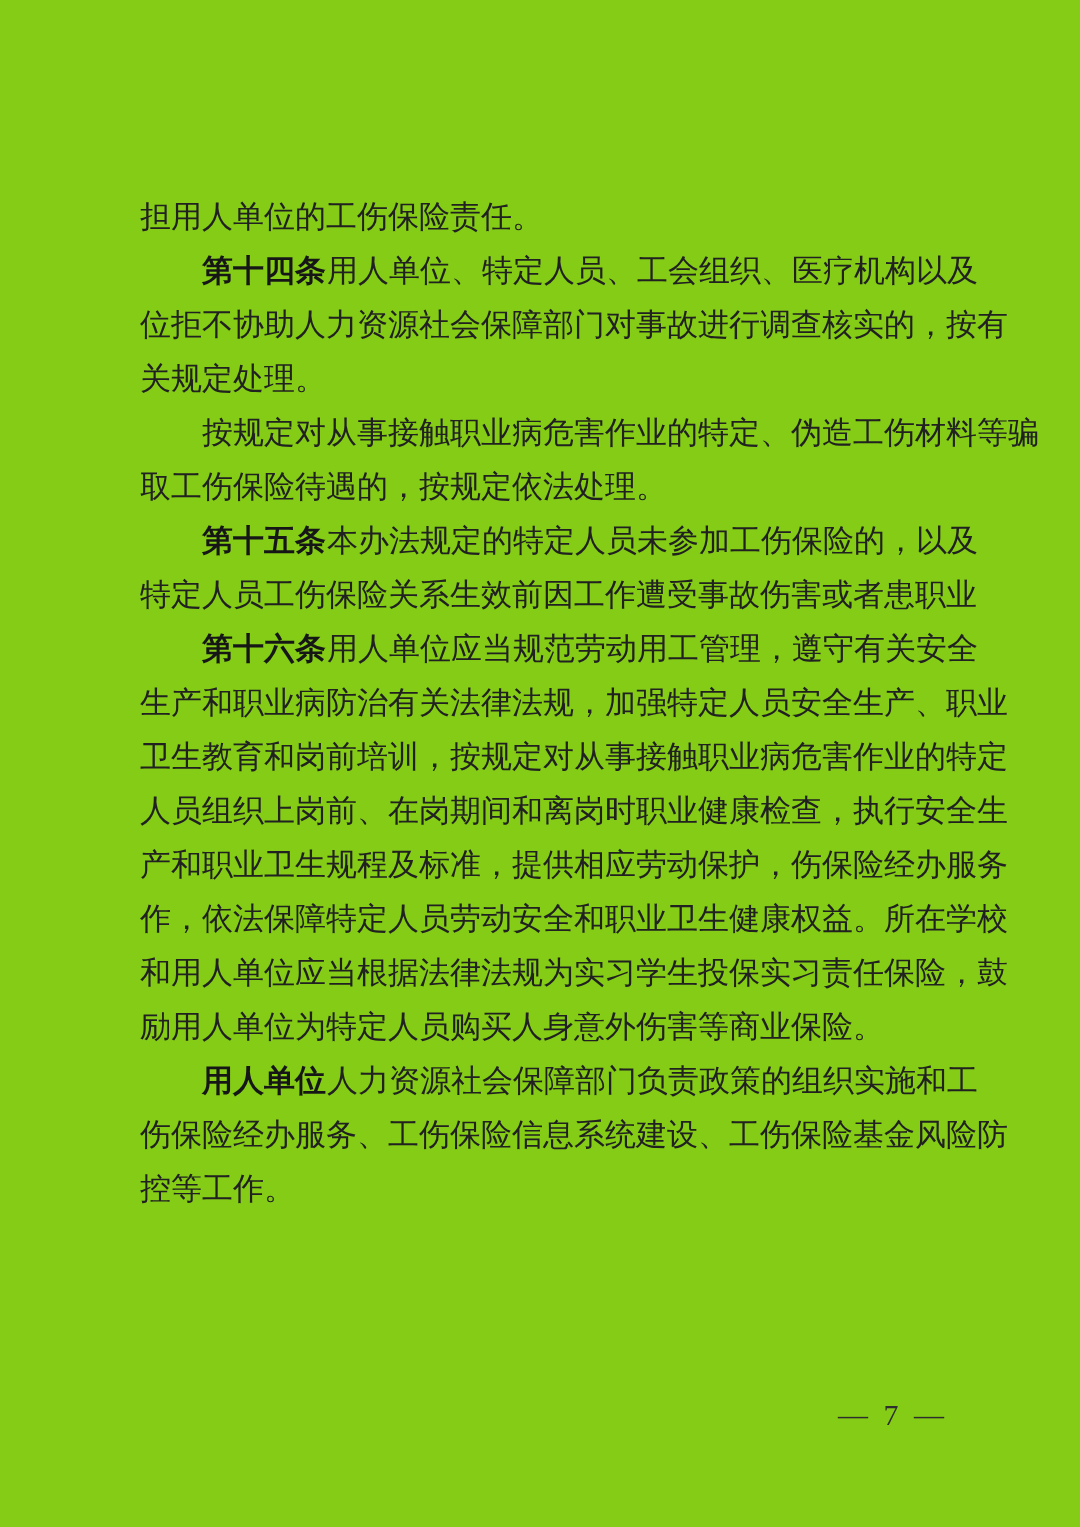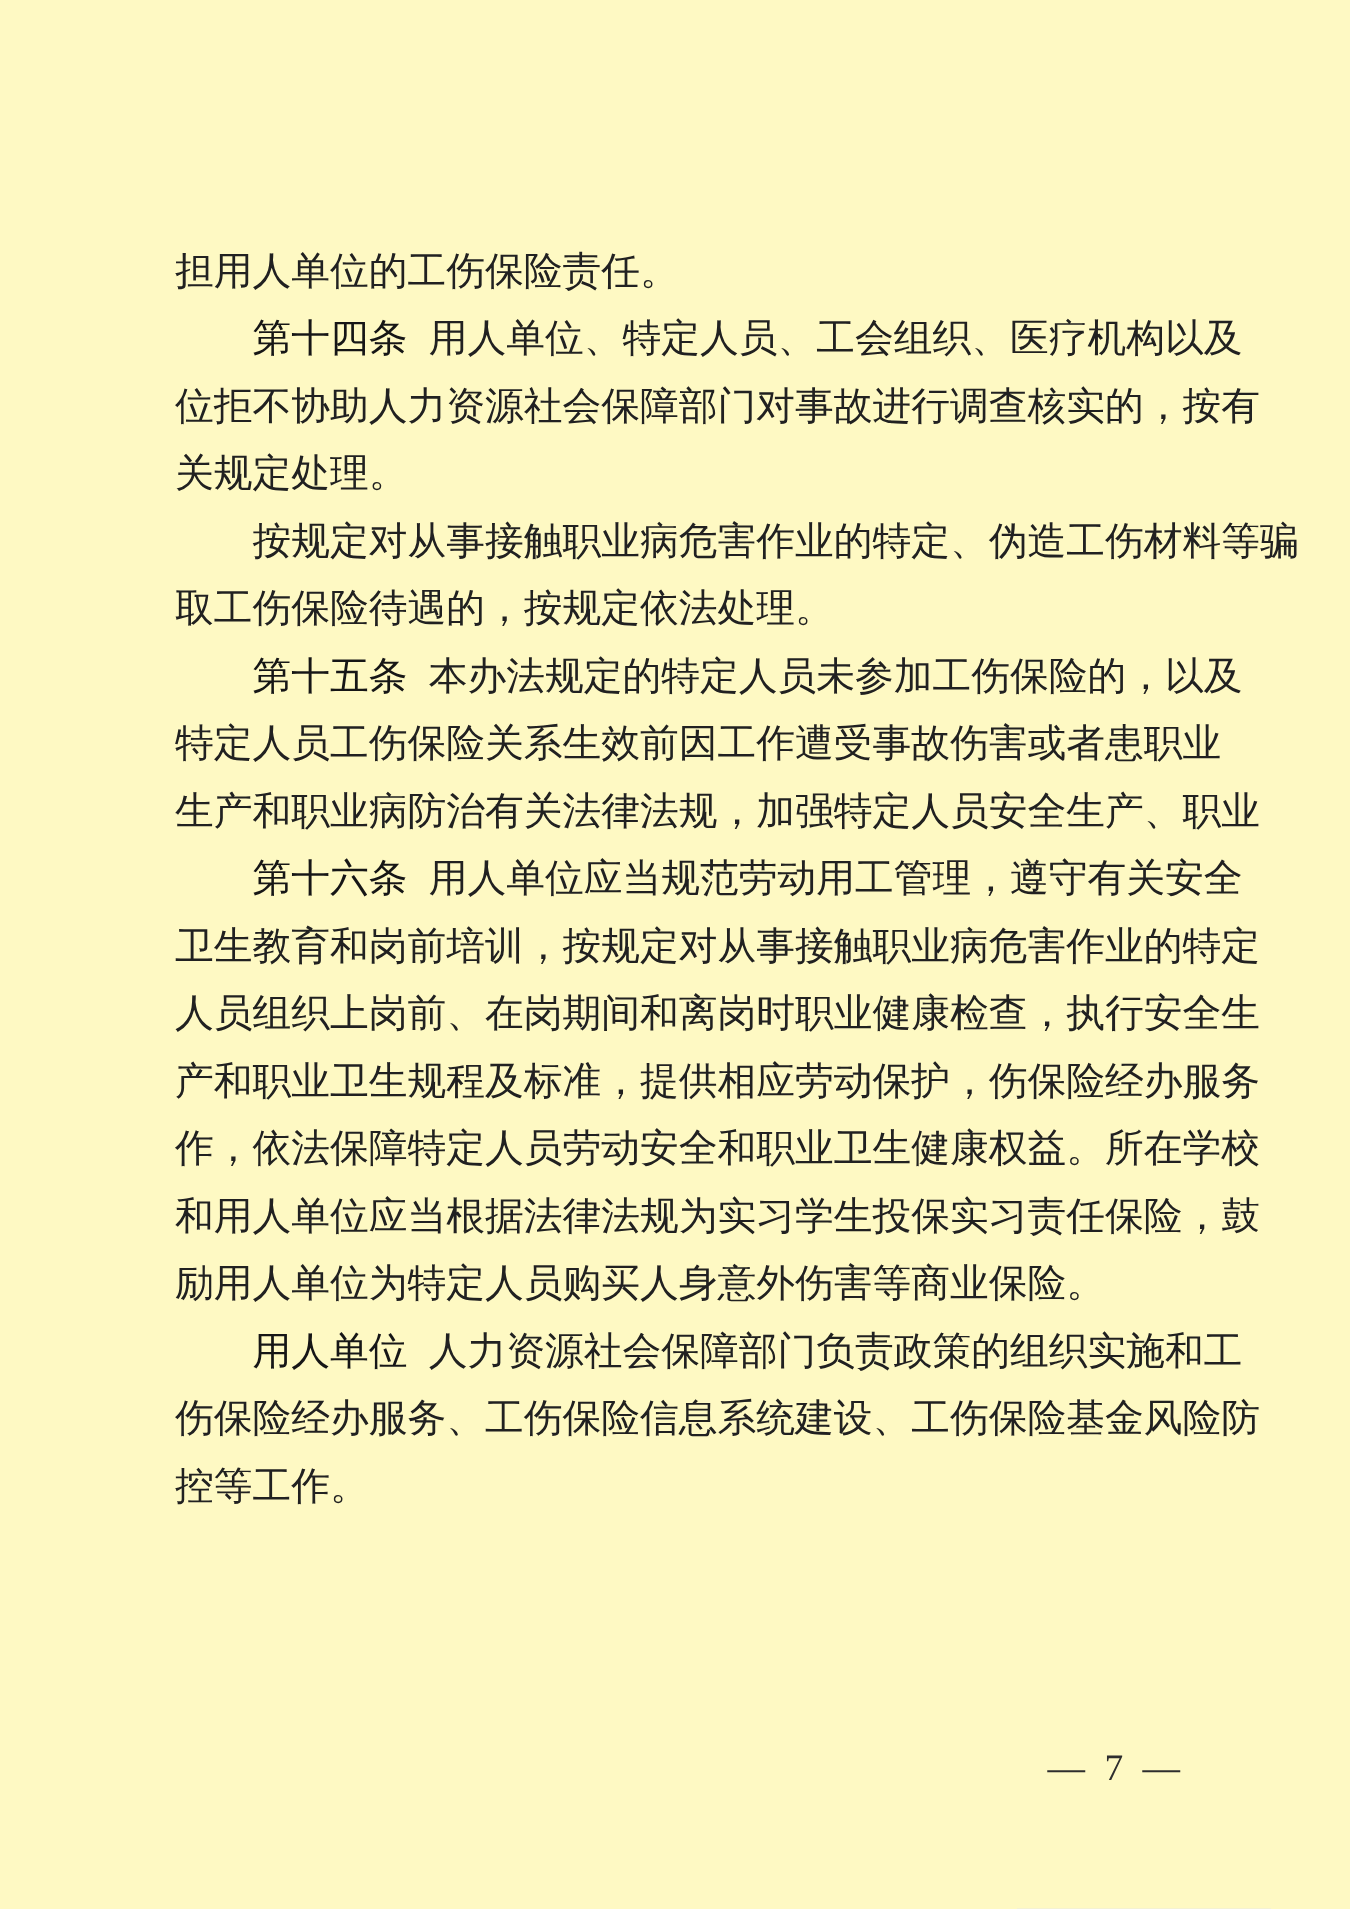--- a/index.html
+++ b/index.html
@@ -5,21 +5,21 @@
   html, body {
     margin: 0;
     padding: 0;
     background: #e8e8e8;
   }
   .page {
     position: relative;
     width: 1080px;
     height: 1527px;
     margin: 0 auto;
-    background: #fef9c3;
+    background: #84cc16;
     overflow: hidden;
     font-family: "Liberation Serif", "DejaVu Serif", serif;
     color: #212121;
   }
   .text-area {
     position: absolute;
     left: 140px;
     top: 190px;
     width: 812px;
   }
@@ -28,22 +28,22 @@
     line-height: 54px;
     font-size: 31px;
     white-space: nowrap;
     letter-spacing: 0px;
   }
   .line.indent {
     padding-left: 62px;
   }
   .art {
     font-family: "Liberation Sans", "DejaVu Sans", sans-serif;
-    font-weight: 400;
-    margin-right: 17px;
+    font-weight: 700;
+    margin-right: 1px;
     color: #161616;
   }
   .page-number {
     position: absolute;
     top: 1398px;
     right: 132px;
     font-size: 30px;
     line-height: 34px;
     letter-spacing: 4px;
     color: #2e2e2e;
@@ -56,22 +56,22 @@
 <div class="page">
   <main class="text-area" id="lines-container">
       <div class="line"><span>担用人单位的工伤保险责任。</span></div>
       <div class="line indent"><b class="art">第十四条</b><span>用人单位、特定人员、工会组织、医疗机构以及</span></div>
       <div class="line"><span>位拒不协助人力资源社会保障部门对事故进行调查核实的，按有</span></div>
       <div class="line"><span>关规定处理。</span></div>
       <div class="line indent"><span>按规定对从事接触职业病危害作业的特定、伪造工伤材料等骗</span></div>
       <div class="line"><span>取工伤保险待遇的，按规定依法处理。</span></div>
       <div class="line indent"><b class="art">第十五条</b><span>本办法规定的特定人员未参加工伤保险的，以及</span></div>
       <div class="line"><span>特定人员工伤保险关系生效前因工作遭受事故伤害或者患职业</span></div>
+      <div class="line indent"><b class="art">第十六条</b><span>用人单位应当规范劳动用工管理，遵守有关安全</span></div>
       <div class="line"><span>生产和职业病防治有关法律法规，加强特定人员安全生产、职业</span></div>
-      <div class="line indent"><b class="art">第十六条</b><span>用人单位应当规范劳动用工管理，遵守有关安全</span></div>
       <div class="line"><span>卫生教育和岗前培训，按规定对从事接触职业病危害作业的特定</span></div>
       <div class="line"><span>人员组织上岗前、在岗期间和离岗时职业健康检查，执行安全生</span></div>
       <div class="line"><span>产和职业卫生规程及标准，提供相应劳动保护，伤保险经办服务</span></div>
       <div class="line"><span>作，依法保障特定人员劳动安全和职业卫生健康权益。所在学校</span></div>
       <div class="line"><span>和用人单位应当根据法律法规为实习学生投保实习责任保险，鼓</span></div>
       <div class="line"><span>励用人单位为特定人员购买人身意外伤害等商业保险。</span></div>
       <div class="line indent"><b class="art">用人单位</b><span>人力资源社会保障部门负责政策的组织实施和工</span></div>
       <div class="line"><span>伤保险经办服务、工伤保险信息系统建设、工伤保险基金风险防</span></div>
       <div class="line"><span>控等工作。</span></div>
     </main>

